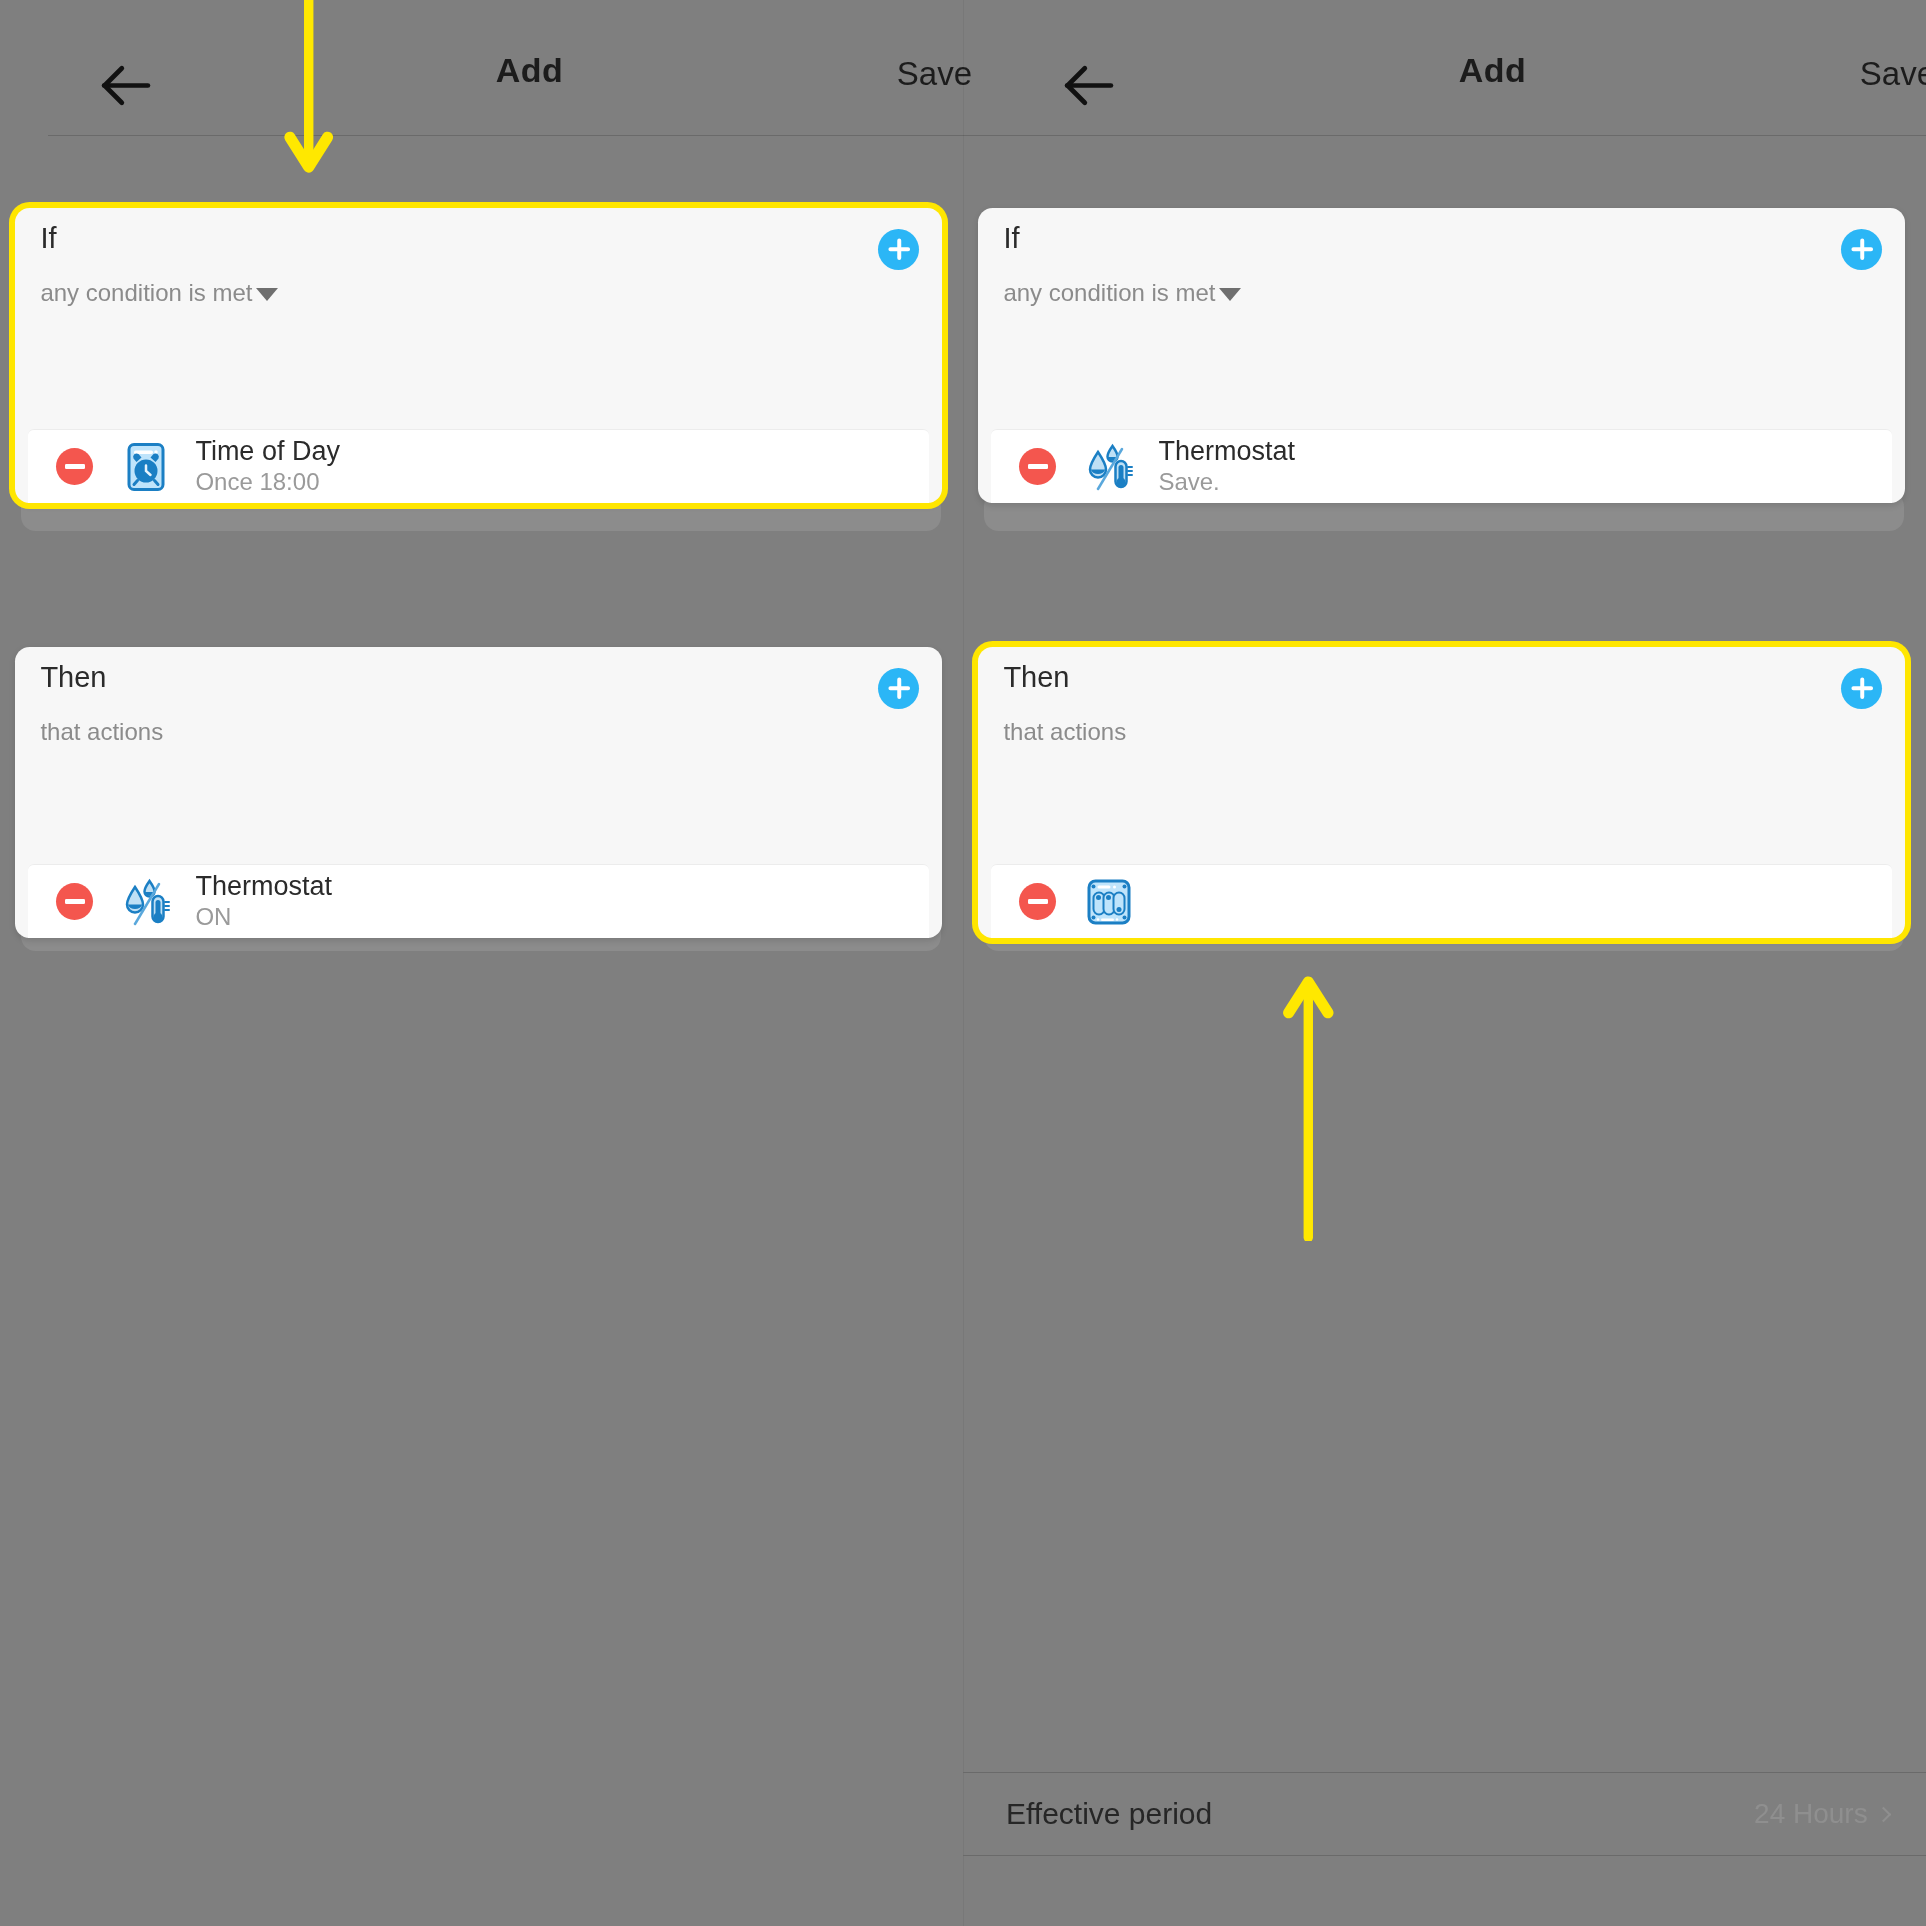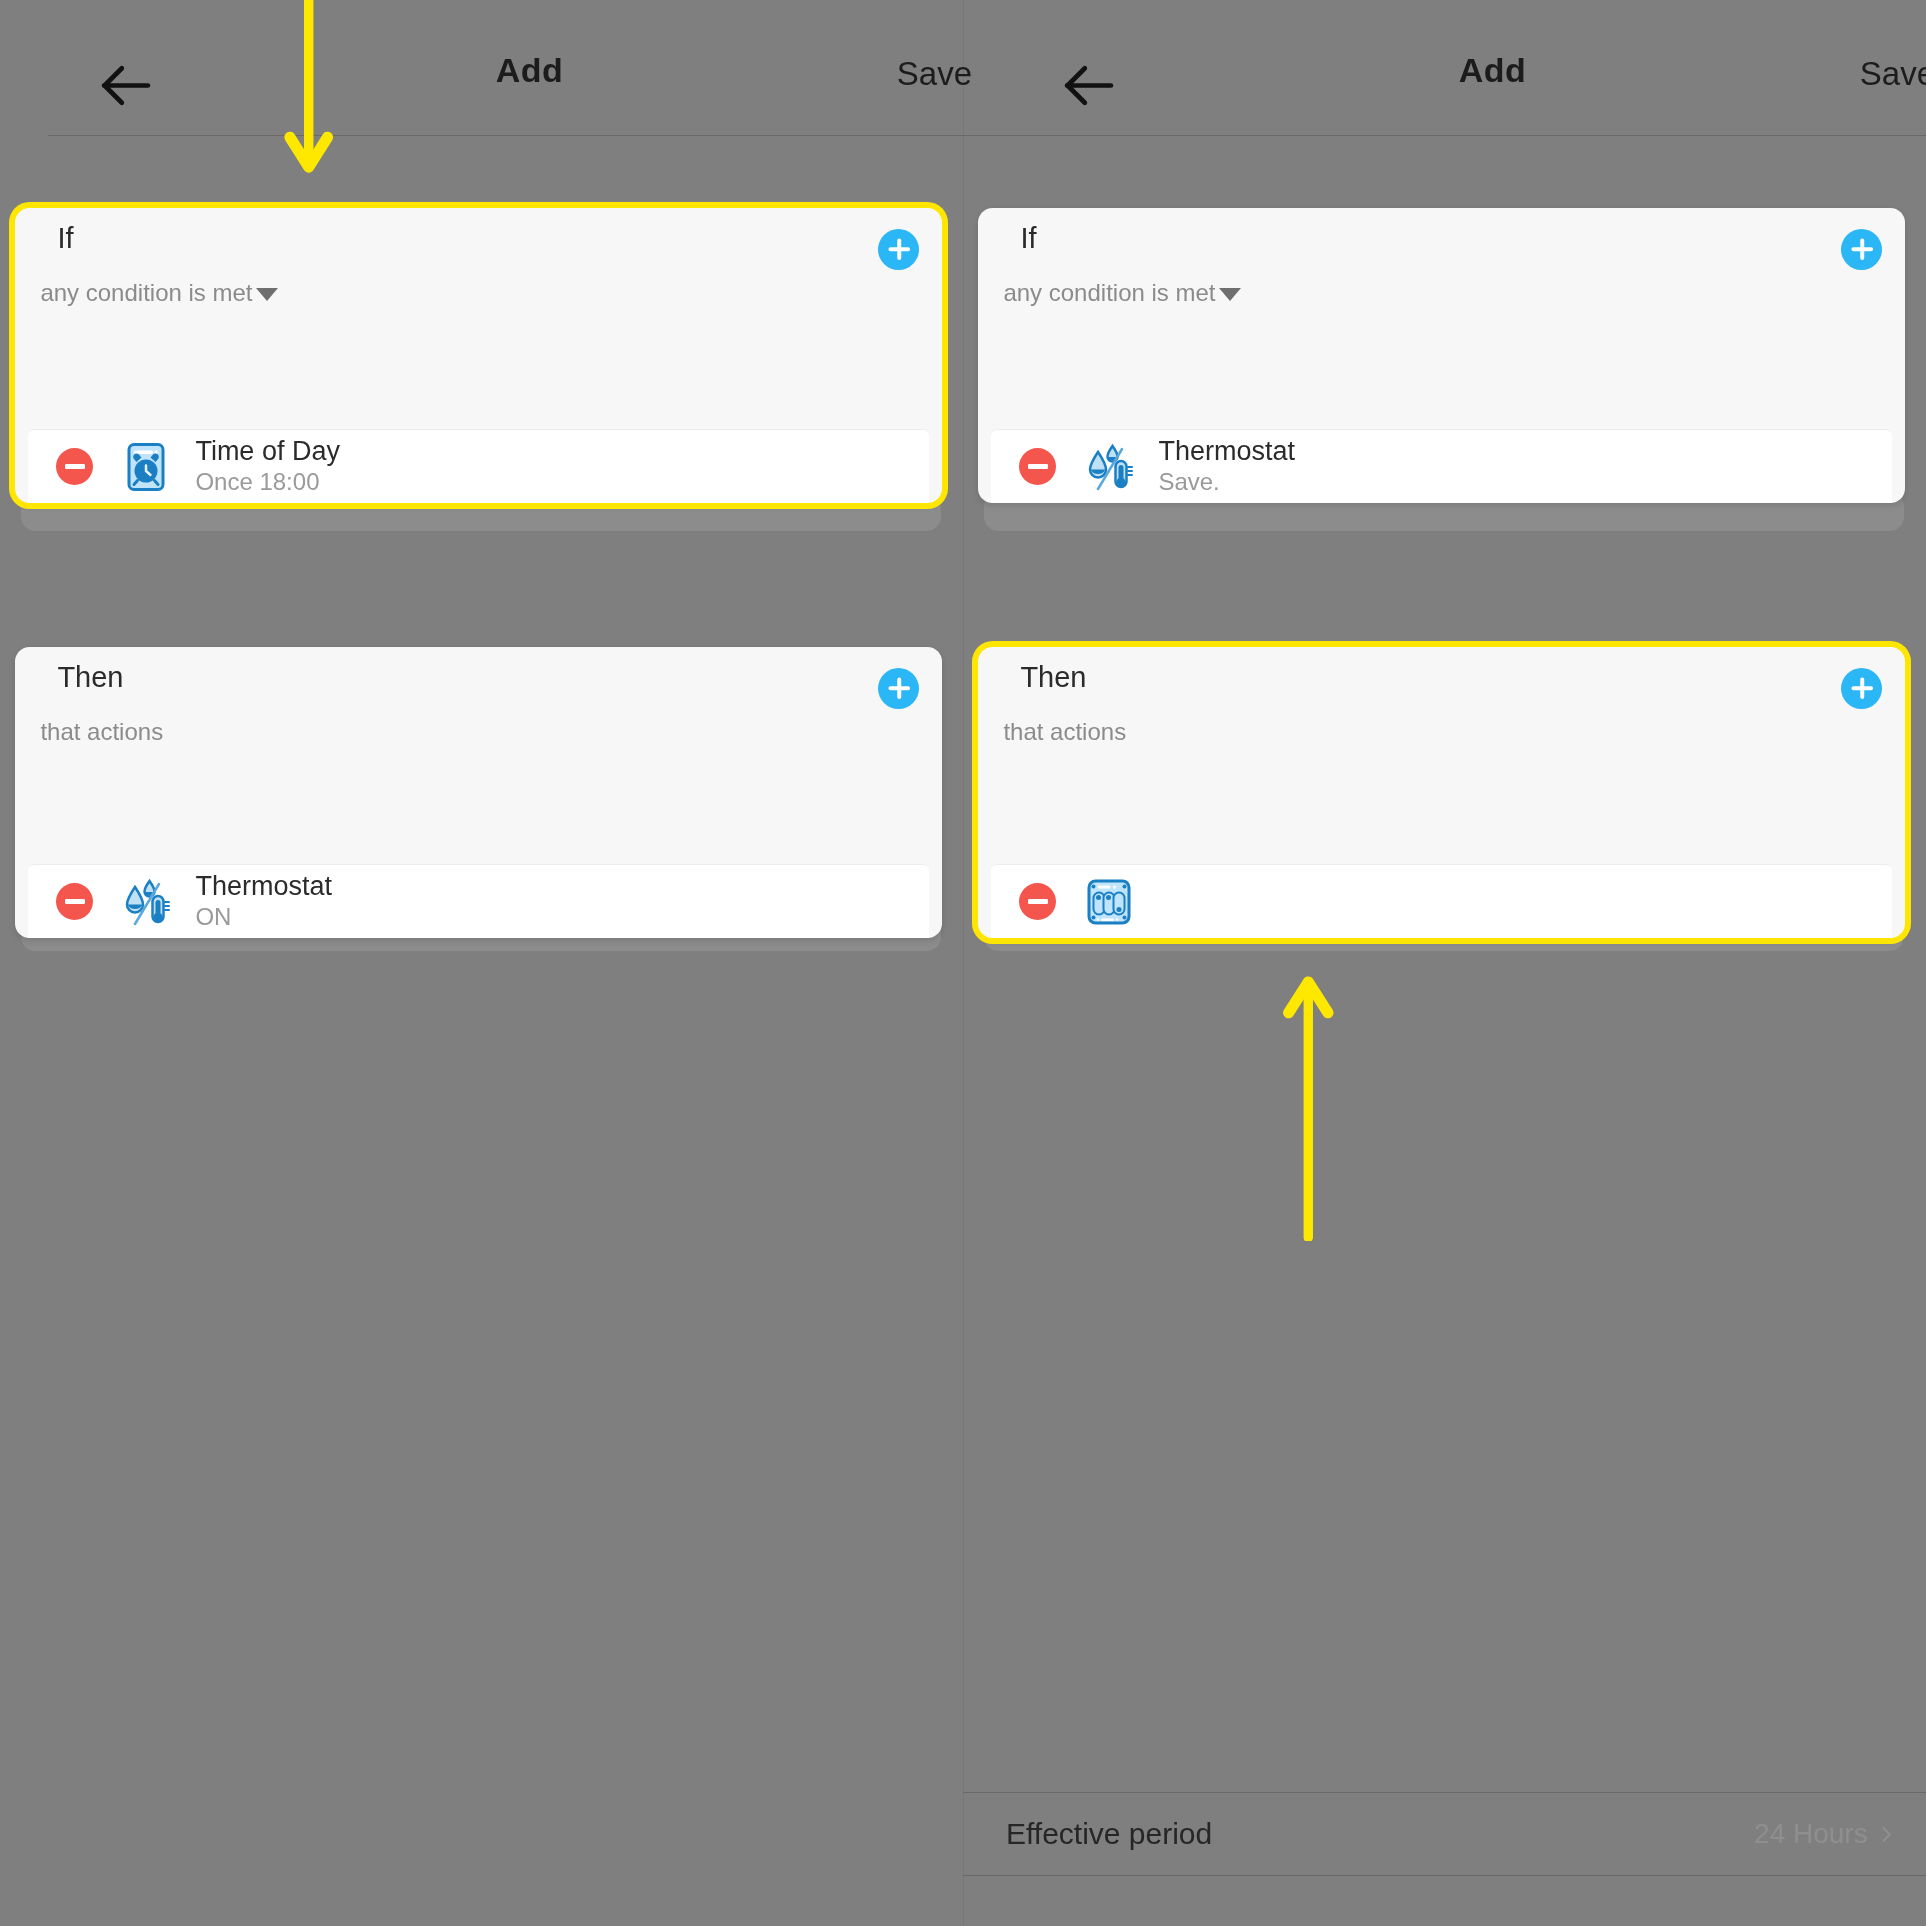--- a/index.html
+++ b/index.html
@@ -51,21 +51,21 @@
     outline:none;
     box-shadow:0 0 0 6px #FFE600, 0 2.6px 6px rgba(0,0,0,0.12);
   }
   
   .ghost{
     position:absolute; background:rgba(255,255,255,0.10);
     border-radius:14.6px;
   }
 
   .card-title{
-    position:absolute; left:42px; top:16.3px;
+    position:absolute; left:25px; top:16.3px;
     font-size:29px; color:#2b2b2b; font-weight:400; line-height:1;
   }
   .card-sub{
     position:absolute; left:25px; top:73px;
     font-size:24px; color:#8b8b8b; font-weight:400;
     display:flex; align-items:center; gap:3px; line-height:1;
   }
   .caret{
     width:0;height:0;border-left:11px solid transparent;border-right:11px solid transparent;
     border-top:13px solid #6f6f6f; display:inline-block; margin-top:2.6px;
@@ -99,21 +99,20 @@
   .row-desc{ font-size:24px; color:#9a9a9a; line-height:1.2; margin-top:1.7px; }
 
   
   .eff-period{
     position:absolute; left:963px; width:963px;
     top:1772px; height:84px;
     border-top:1.3px solid #6a6a6a;
     border-bottom:1.3px solid #6a6a6a;
     display:flex; align-items:center; justify-content:space-between;
     padding:0 37px 0 43px;
-    margin-top:20px;
   }
   .eff-label{ font-size:30px; color:#262626; }
   .eff-value{ font-size:28px; color:#8f8f8f; display:flex; align-items:center; gap:10.3px; }
   .chev{ display:inline-block; width:11px; height:11px;
          border-right:2.6px solid #8f8f8f; border-top:2.6px solid #8f8f8f;
          transform:rotate(45deg); }
 
   
   .anno{ position:absolute; pointer-events:none; }
   .anno svg{ display:block; }

